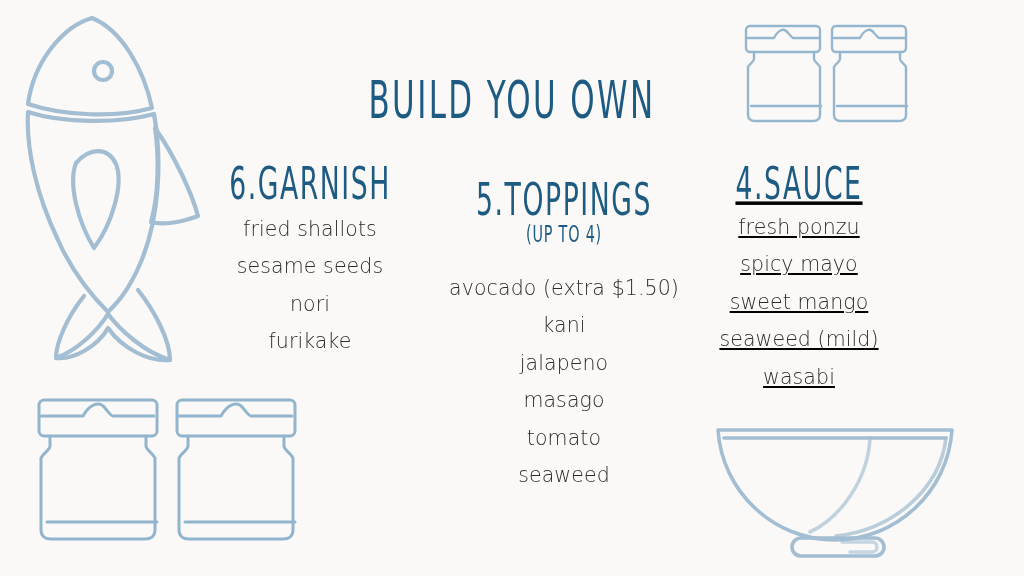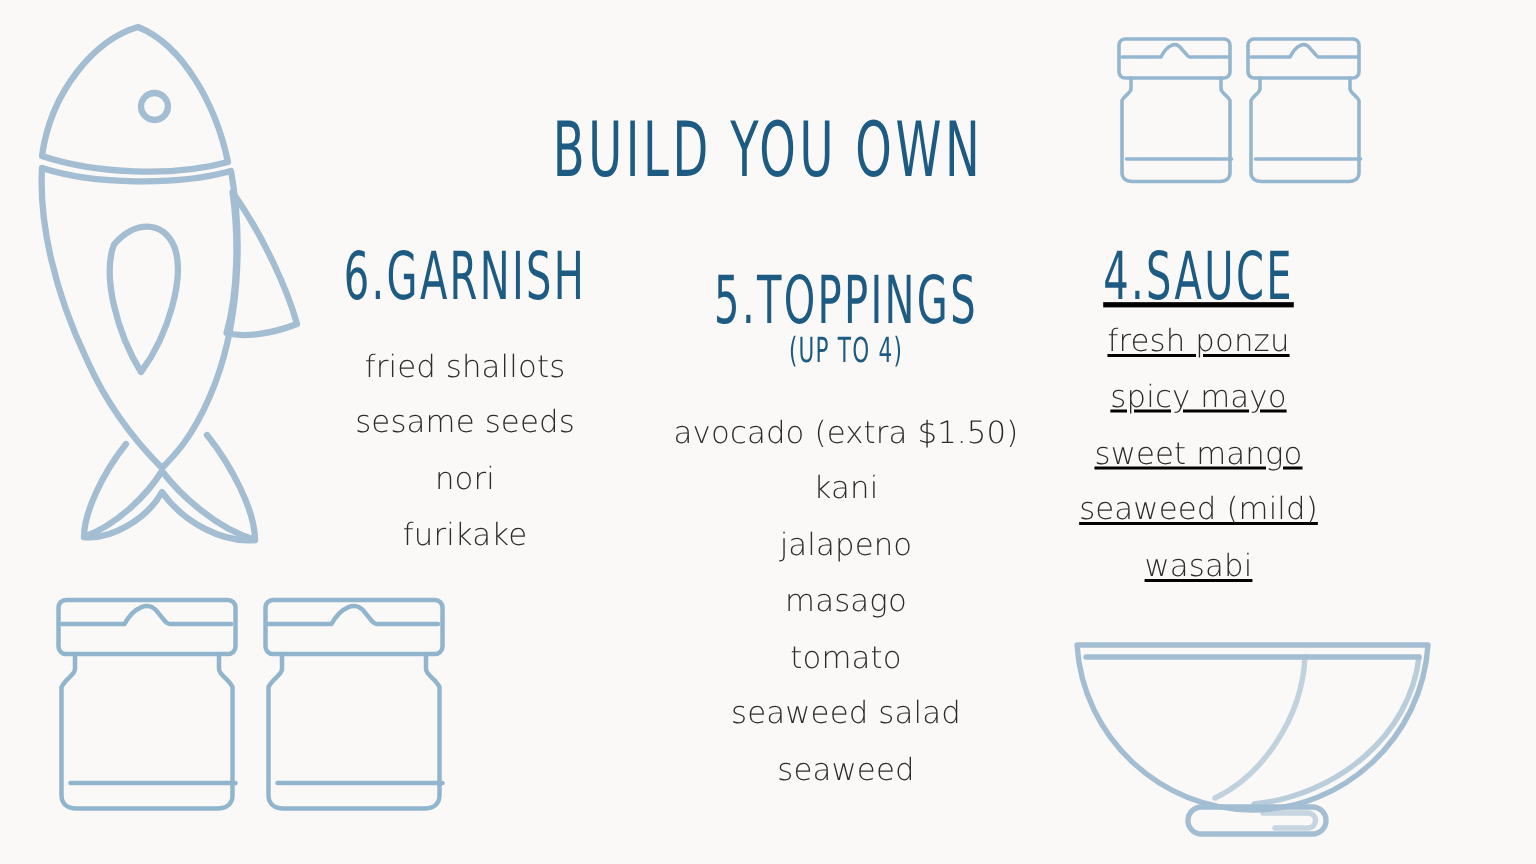--- a/index.html
+++ b/index.html
@@ -89,21 +89,21 @@
     padding: 0;
     color: #2c2c2c;
     font-family: "DejaVu Sans", "Liberation Sans", sans-serif;
     font-size: 20.5px;
     font-weight: 300;
     line-height: 37.5px;
     letter-spacing: 0.1px;
   }
   .option-list li { white-space: nowrap; }
 
-  #column-garnish  .option-list { margin-top: 24px; }
+  #column-garnish  .option-list { margin-top: 9px; }
   #column-toppings .option-list { margin-top: 28px; }
   #column-sauce    .option-list { margin-top: 7px; }
 </style>
 </head>
 <body>
 
 <div id="stage">
 
   <div class="illu" id="fish-illustration">
     <svg viewBox="0 0 210 365" width="210" height="365" fill="none" stroke="#a3bdd2" stroke-width="4.2" stroke-linecap="round" stroke-linejoin="round">
@@ -191,21 +191,20 @@
 
   <section class="column" id="column-toppings">
     <div class="column-heading">5.TOPPINGS</div>
     <div class="column-subheading">(UP TO 4)</div>
     <ul class="option-list">
       <li>avocado (extra $1.50)</li>
       <li>kani</li>
       <li>jalapeno</li>
       <li>masago</li>
       <li>tomato</li>
-      <li>seaweed salad</li>
       <li>seaweed</li>
     </ul>
   </section>
 
   <section class="column" id="column-sauce">
     <div class="column-heading">4.SAUCE</div>
     <ul class="option-list">
       <li>fresh ponzu</li>
       <li>spicy mayo</li>
       <li>sweet mango</li>

